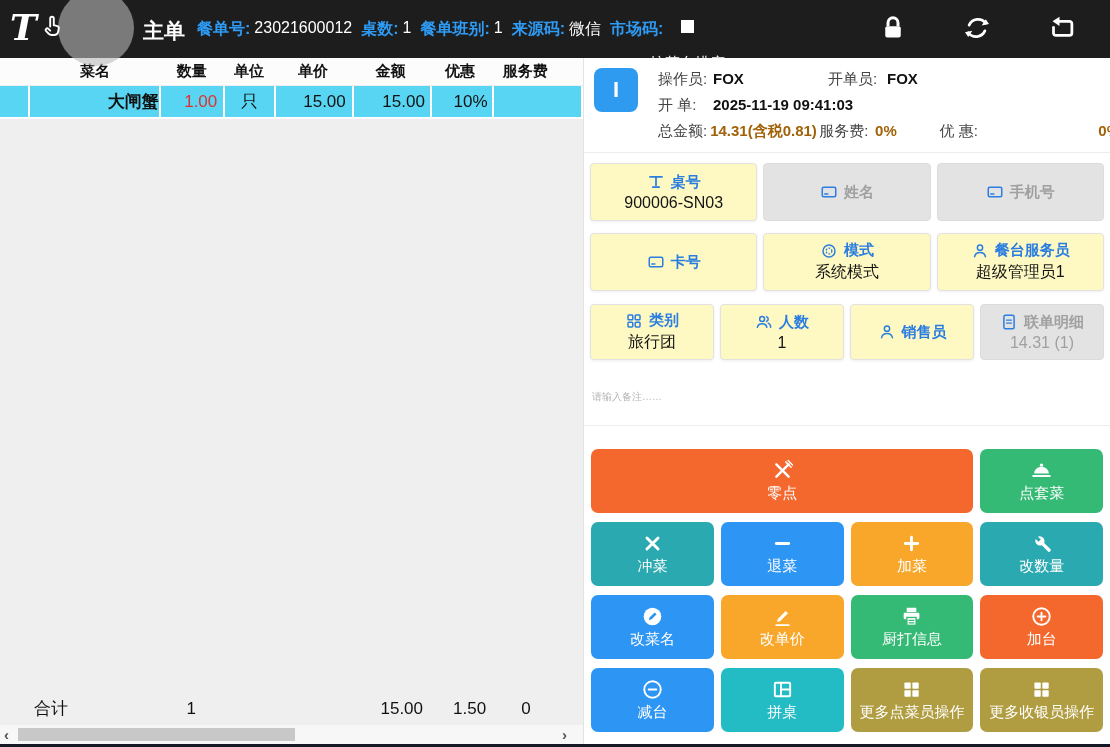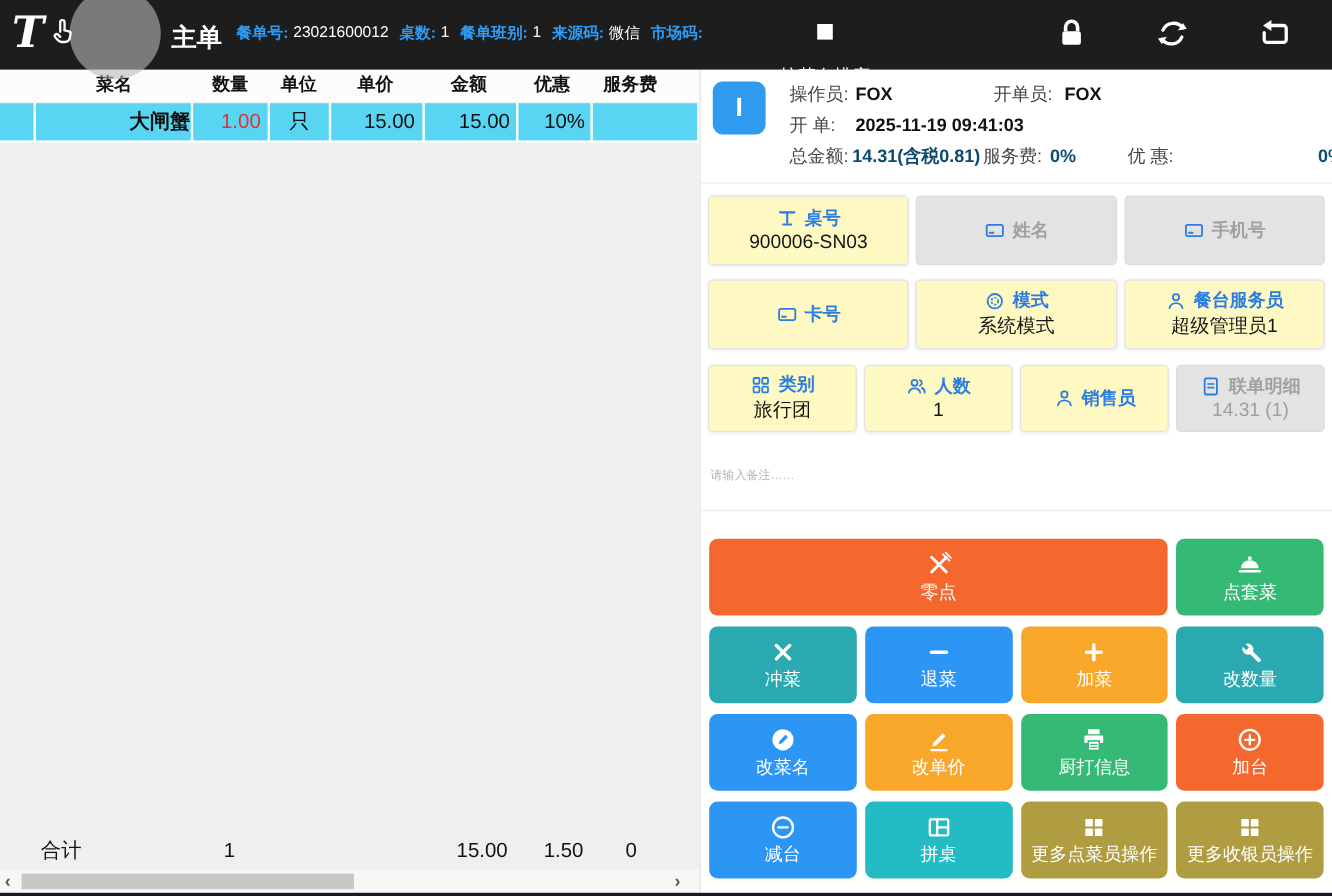--- a/index.html
+++ b/index.html
@@ -6,21 +6,21 @@
   html,body{width:1110px;height:747px;overflow:hidden;}
   body{position:relative;font-family:"Liberation Sans","DejaVu Sans",sans-serif;background:#fff;}
 
   
   .topbar{position:absolute;left:0;top:0;width:1110px;height:58px;background:#1d1d1d;z-index:5;}
   .logo-t{position:absolute;left:10px;top:6px;font-family:"DejaVu Serif",serif;font-style:italic;font-weight:bold;font-size:36px;color:#fff;z-index:3;}
   .logo-hand{position:absolute;left:40px;top:14px;z-index:3;}
   .ripple{position:absolute;left:58px;top:-10px;width:76px;height:76px;border-radius:50%;background:rgba(185,185,185,0.6);z-index:2;}
   .tb-title{position:absolute;left:143px;top:17px;font-size:21px;font-weight:bold;color:#fff;z-index:3;}
   .tb-fields{position:absolute;left:197px;top:19px;display:flex;gap:9px;z-index:1;white-space:nowrap;}
-  .tb-field{display:flex;gap:4px;font-size:13px;}
+  .tb-field{display:flex;gap:4px;font-size:16px;}
   .tb-lbl{color:#2e9bf5;font-weight:bold;}
   .tb-val{color:#fff;}
   .tb-eye{position:absolute;left:545px;top:5px;width:74px;text-align:center;color:#fff;z-index:3;}
   .tb-eye .cap{font-size:14px;margin-top:1px;}
   .tb-sort{position:absolute;left:650px;top:20px;display:flex;align-items:center;gap:21px;color:#fff;font-size:15px;flex-direction:column;}
   .cbx{width:13px;height:13px;background:#fff;}
   .tb-ico{position:absolute;top:13px;}
   .ico-lock{left:878px;} .ico-refresh{left:962px;} .ico-back{left:1047px;}
 
   
@@ -37,21 +37,21 @@
   .hs-l{left:4px;} .hs-r{left:562px;}
   .bottom-edge{position:absolute;left:0;top:744px;width:1110px;height:3px;background:#141925;z-index:6;}
 
   
   .right-panel{position:absolute;left:583px;top:57px;width:527px;height:687px;background:#fff;border-left:1px solid #e3e3e3;}
   .badge{position:absolute;left:10px;top:11px;width:44px;height:44px;border-radius:8px;background:#2e9bf0;color:#fff;font-size:22px;font-weight:bold;display:flex;align-items:center;justify-content:center;}
   .sum{position:absolute;left:74px;top:9px;width:462px;font-size:15px;color:#3a3a3a;}
   .sum-line{height:26px;line-height:26px;display:flex;white-space:nowrap;}
   .sl{color:#444;}
   .sv{color:#111;}
-  .sred{color:#0c4a6e;font-weight:bold;}
+  .sred{color:#a16207;font-weight:bold;}
   .w53{width:55px;} .w117{width:115px;} .w57{width:59px;} .w115{width:115px;} .w68{width:68px;} .w60{width:62px;}
   .bold{font-weight:bold;}
   .divider1{position:absolute;left:0;top:95px;width:100%;border-top:1px solid #ededed;}
   .divider2{position:absolute;left:0;top:368px;width:100%;border-top:1px solid #ededed;}
 
   .info-row{position:absolute;left:6px;right:6px;display:grid;gap:6px;}
   .ir1{top:106px;height:58px;grid-template-columns:repeat(3,1fr);}
   .ir2{top:176px;height:58px;grid-template-columns:repeat(3,1fr);}
   .ir3{top:247px;height:56px;grid-template-columns:repeat(4,1fr);}
   .info-btn{background:#fef9c3;border:1px solid #e2e2e2;border-radius:4px;box-shadow:0 1px 3px rgba(0,0,0,.07);display:flex;flex-direction:column;align-items:center;justify-content:center;gap:2px;overflow:hidden;}

